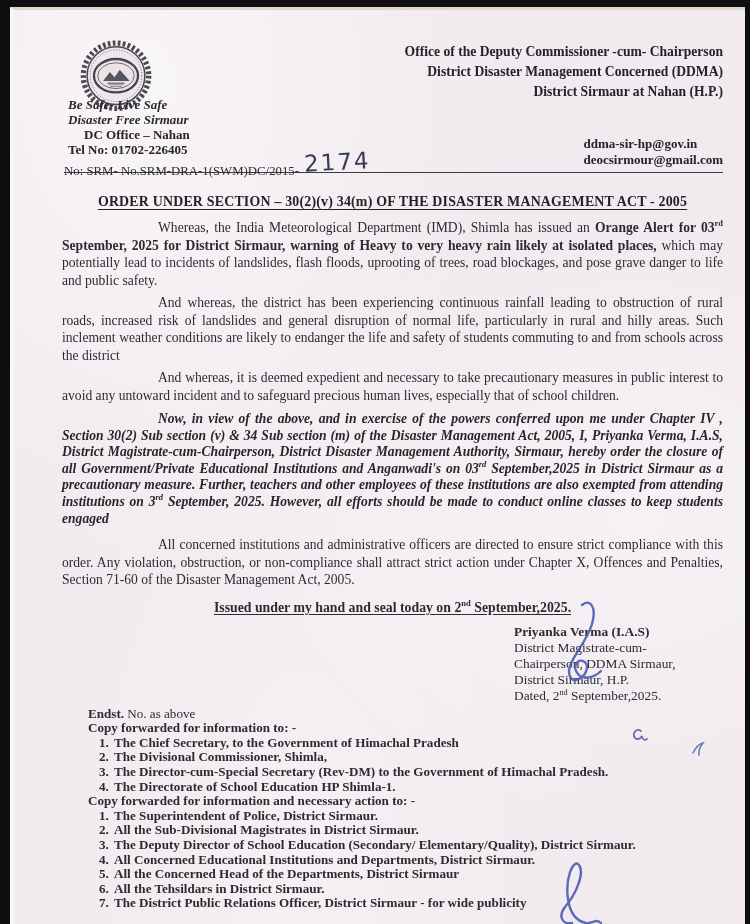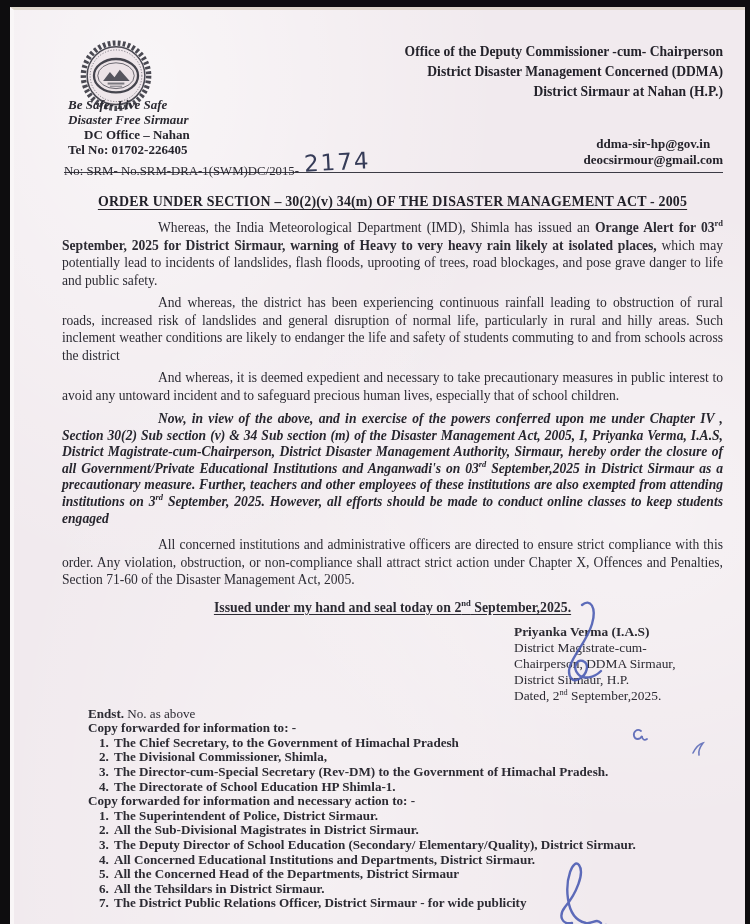--- a/index.html
+++ b/index.html
@@ -21,21 +21,21 @@
   .b{font-weight:700;}
   sup{font-size:.62em;vertical-align:super;line-height:0;}
   
   .header{position:relative;height:150px;}
   .logo{position:absolute;left:12px;top:0;}
   .office{position:absolute;right:0;top:2px;text-align:right;font-weight:700;font-size:13.6px;line-height:20px;color:#24232b;}
   .motto{position:absolute;left:6px;font-weight:700;font-style:italic;font-size:13px;color:#2b2a32;}
   .m1{top:57px;} .m2{top:72px;}
   .plain-b{position:absolute;left:6px;font-weight:700;font-size:13px;color:#26252d;}
   .dc{top:87px;margin-left:16px;} .tel{top:102px;}
-  .emails{position:absolute;right:0;top:96px;text-align:center;font-weight:700;font-size:13px;line-height:16px;color:#24232b;}
+  .emails{position:absolute;right:0;top:96px;text-align:left;font-weight:700;font-size:13px;line-height:16px;color:#24232b;}
   .refrow{position:absolute;left:2px;right:0;top:114px;height:19px;border-bottom:1.5px solid #3c3b45;font-size:12.8px;white-space:nowrap;}
   .hand{display:inline-block;font-family:"DejaVu Sans",sans-serif;font-size:23px;color:#363c58;transform:rotate(-3deg);position:relative;top:-5px;left:5px;letter-spacing:2px;}
   .dated{position:absolute;left:6px;top:135px;font-size:13px;}
   
   .title{margin:4px 0 0;text-align:center;font-weight:700;font-size:13.9px;letter-spacing:.2px;color:#23222a;}
   .title span{text-decoration:underline;text-underline-offset:3px;text-align:right;}
   .para{margin:5px 0 0;font-size:13.6px;line-height:17.5px;text-align:justify;text-indent:96px;}
   .p1{margin-top:9px;}
   .op{font-weight:700;font-style:italic;line-height:16.6px;margin-top:7px;color:#27262e;}
   .p5{margin-top:9px;}

